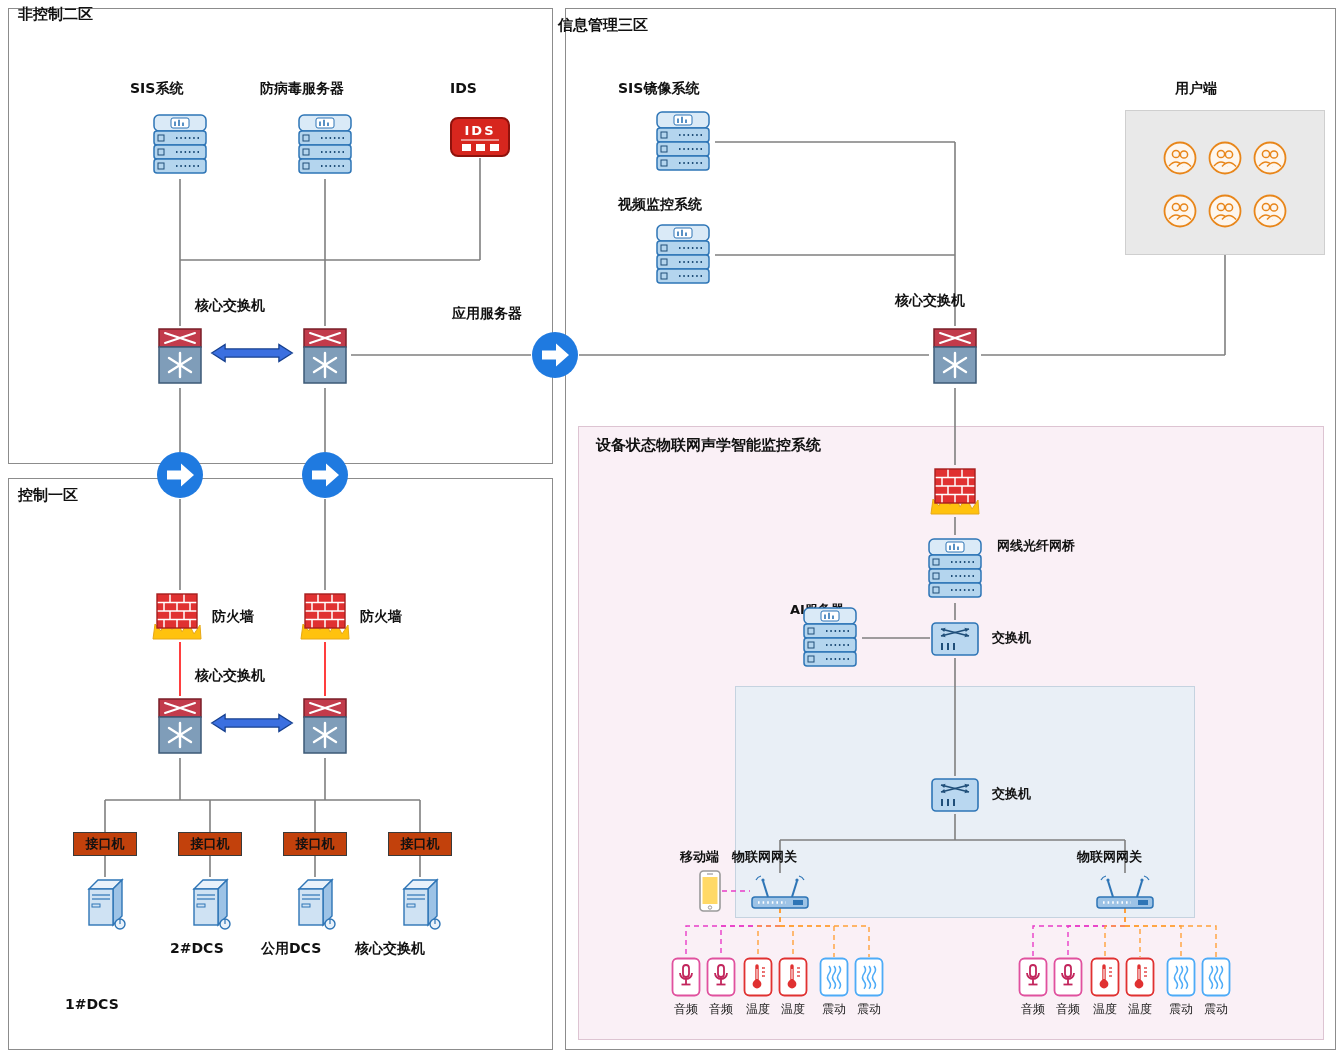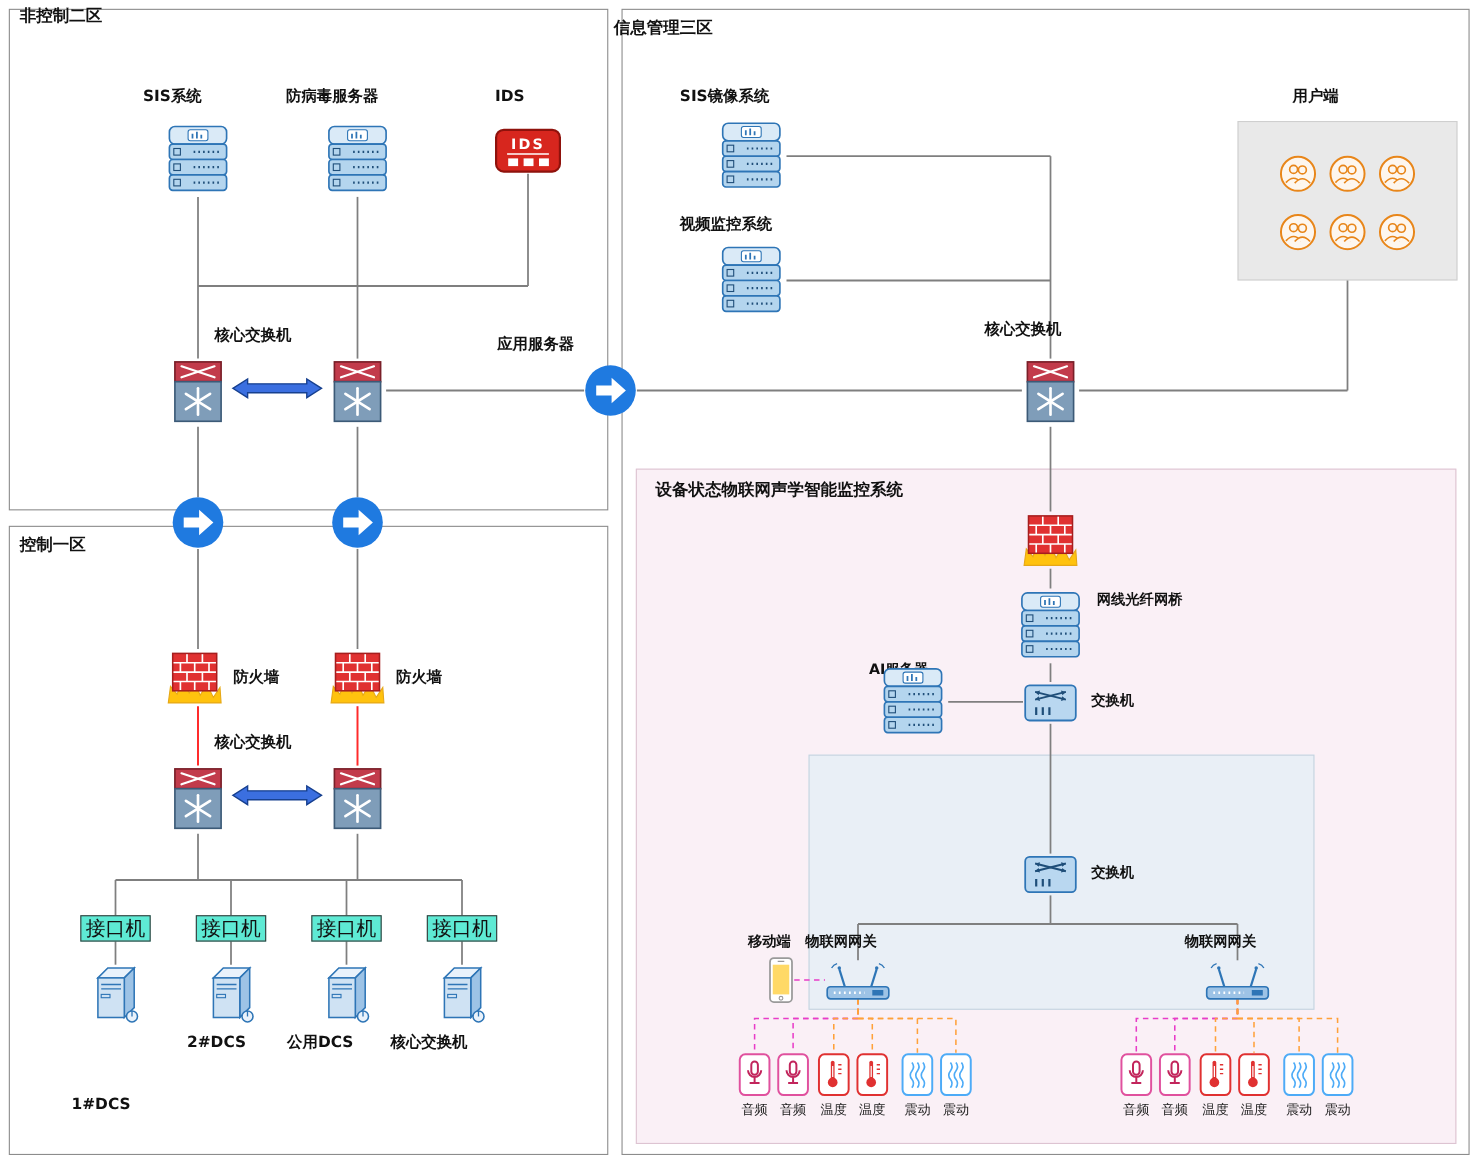--- a/index.html
+++ b/index.html
@@ -8,21 +8,21 @@
   .canvas{position:relative;width:1344px;height:1058px;background:#fff;overflow:hidden}
   .zone{position:absolute;border:1px solid #8c8c8c;background:#fff}
   .subzone-pink{position:absolute;background:#faf0f6;border:1px solid #ddc4d2}
   .subzone-blue{position:absolute;background:#e9eff6;border:1px solid #c5d3e0}
   .users-box{position:absolute;background:#e9e9e9;border:1px solid #cfcfcf}
   .zone-title{position:absolute;font-weight:bold;font-size:15px;color:#111}
   .lbl{position:absolute;font-weight:bold;font-size:14px;line-height:1.2}
   .lbl.sm{font-size:13px}
   .lbl.left{text-align:left}
   .sensor-lbl{position:absolute;font-size:12px;font-weight:normal;text-align:center;color:#222}
-  .box-label{position:absolute;border:1px solid #3a3a3a;background:#5eead4;font-weight:normal;font-size:18px;
+  .box-label{position:absolute;border:1px solid #3a3a3a;background:#c2410c;font-weight:bold;font-size:13px;
              display:flex;align-items:center;justify-content:center}
   .icon{position:absolute;display:block}
   #lines{position:absolute;left:0;top:0}
   .legend{position:absolute;font-size:12px;color:#222}
   .legend-title{font-weight:bold;font-size:13px;margin-bottom:6px}
   .legend-row{display:flex;align-items:center;height:26px}
   .legend-line{width:34px;border-top:2px solid #000;margin-right:9px}
 </style>
 </head>
 <body>

